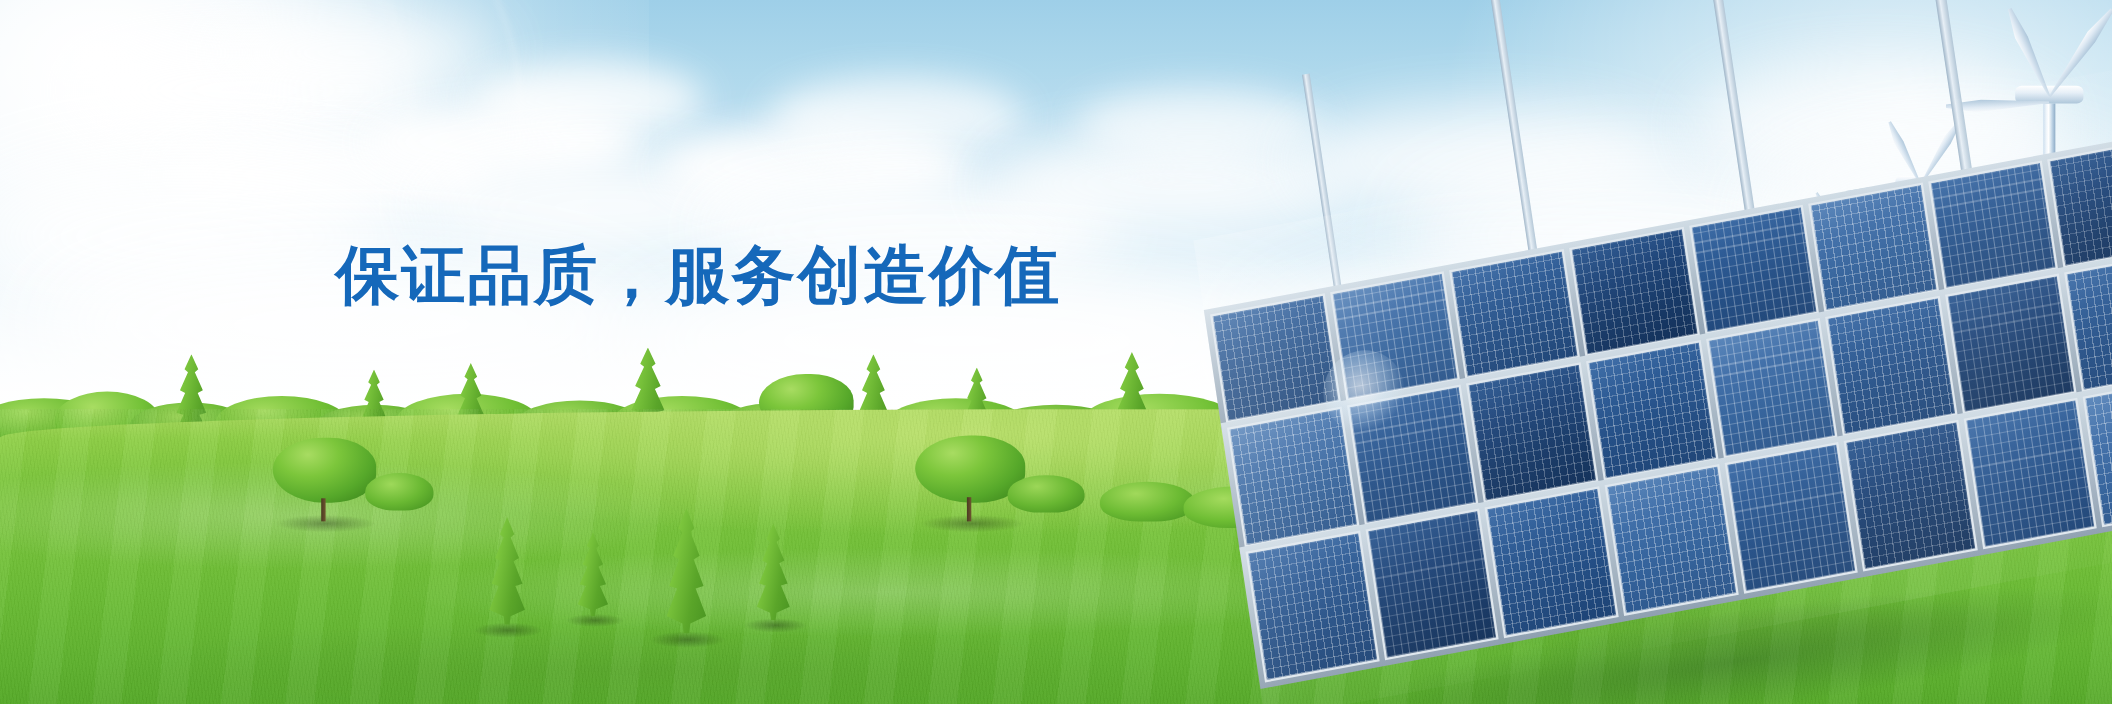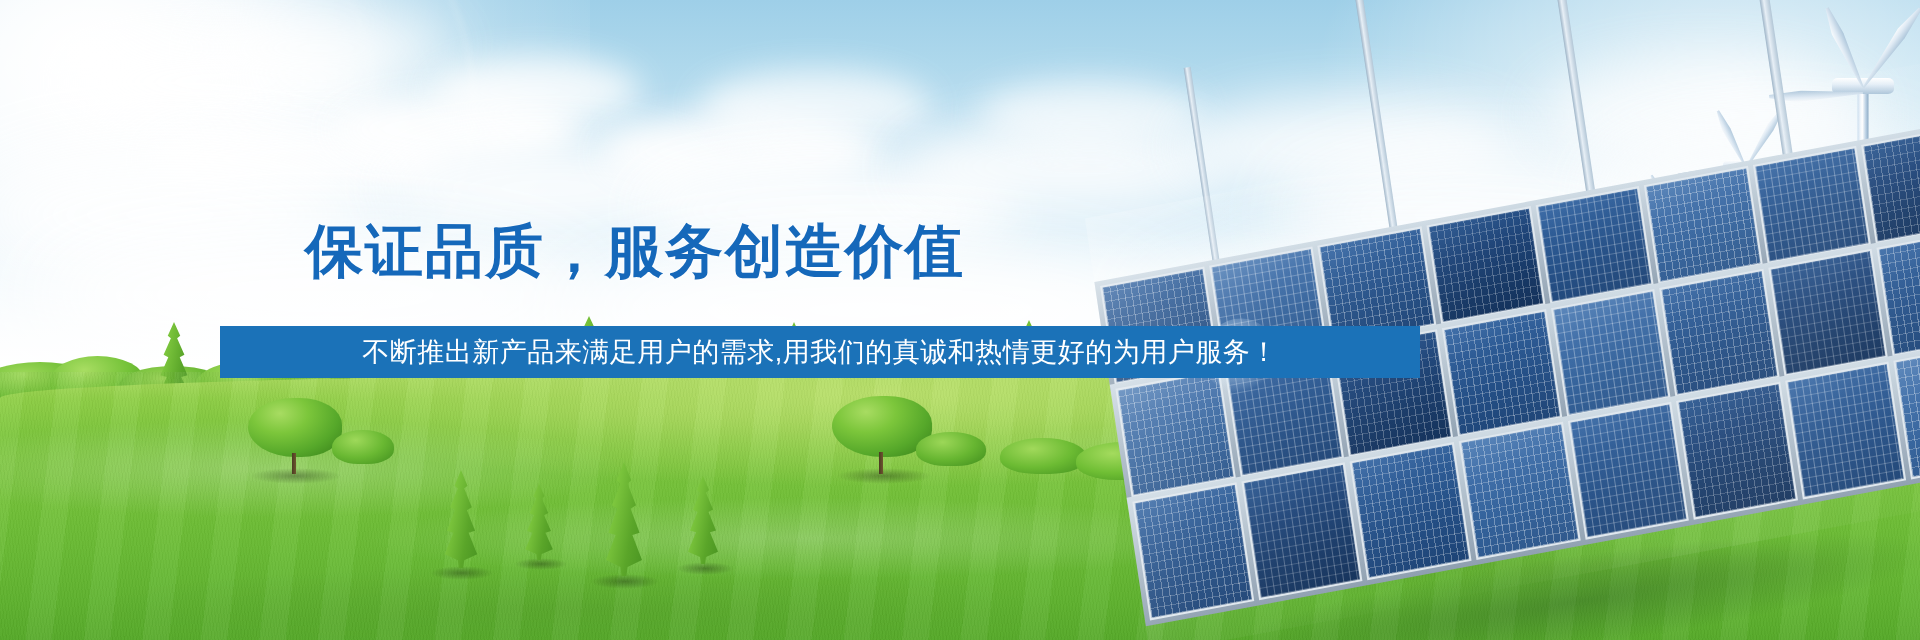--- a/index.html
+++ b/index.html
@@ -456,17 +456,14 @@
       <div class="panel" style="flex:1;"></div>
       <div class="panel lite" style="flex:1;"></div>
     </div>
 
     <div class="solar-glare"></div>
     <div class="solar-sheen"></div>
   </div>
 
   <div class="headline">保证品质，服务创造价值</div>
 
-  <div class="subtitle-bar">
-    <span class="subtitle-text">不断推出新产品来满足用户的需求,用我们的真诚和热情更好的为用户服务！</span>
-  </div>
 
 </div>
 
 </body></html>

